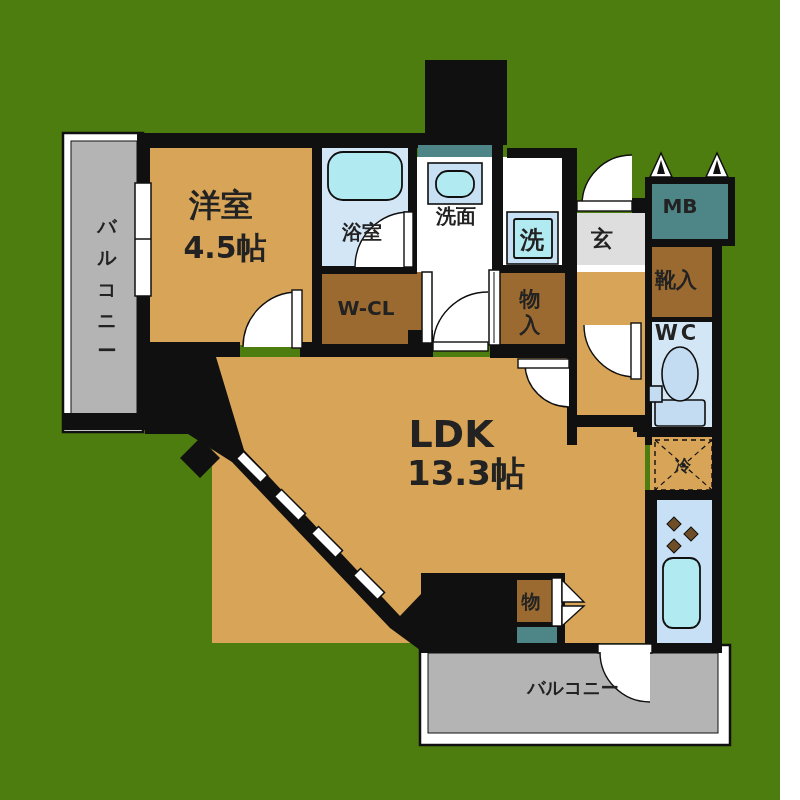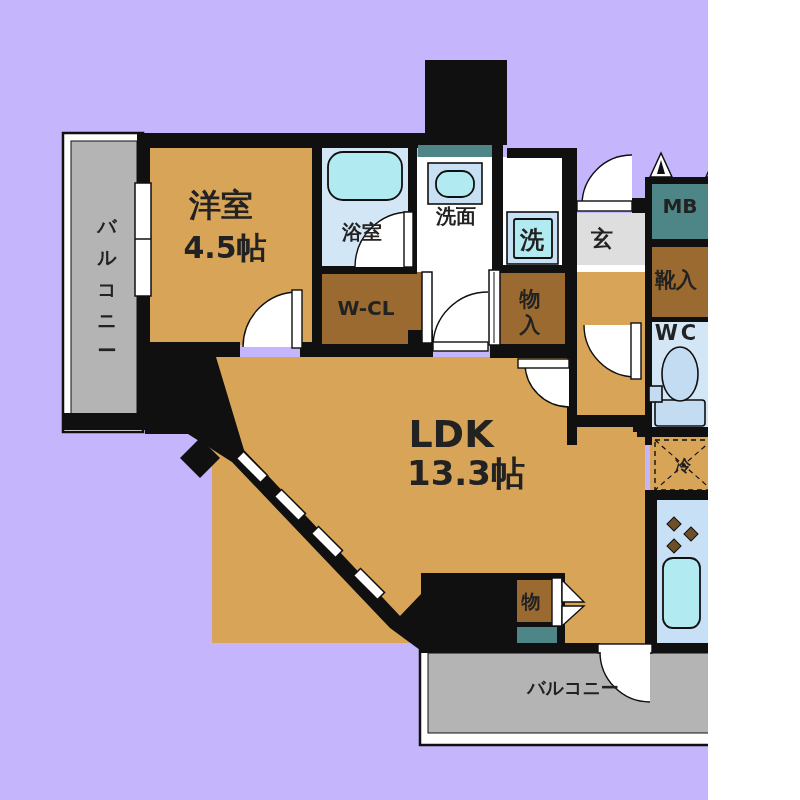--- a/index.html
+++ b/index.html
@@ -1,16 +1,16 @@
 <!DOCTYPE html>
 <html><head>
 <meta charset="utf-8">
 <style>
   html,body{margin:0;padding:0;background:#fff;}
-  .stage{width:708px;height:800px;position:relative;background:#c4b5fd;overflow:hidden;}
+  .stage{width:780px;height:800px;position:relative;background:#4d7c0f;overflow:hidden;}
   svg{display:block;}
   .wall{fill:#101010;}
   .txt{font-family:"DejaVu Sans",sans-serif;font-weight:bold;fill:#222222;}
   .door-leaf{fill:#ffffff;stroke:#101010;stroke-width:1.4;}
   .door-fill{fill:#ffffff;}
   .door-arc{fill:none;stroke:#101010;stroke-width:1.4;}
   .win{fill:#ffffff;stroke:#101010;stroke-width:1.5;}
   .fixframe{fill:#C7E0F4;stroke:#101010;stroke-width:1.6;}
   .fixcyan{fill:#B2EAF2;stroke:#101010;stroke-width:1.8;}
   .toilet{fill:#C4DCF2;stroke:#101010;stroke-width:1.6;}

